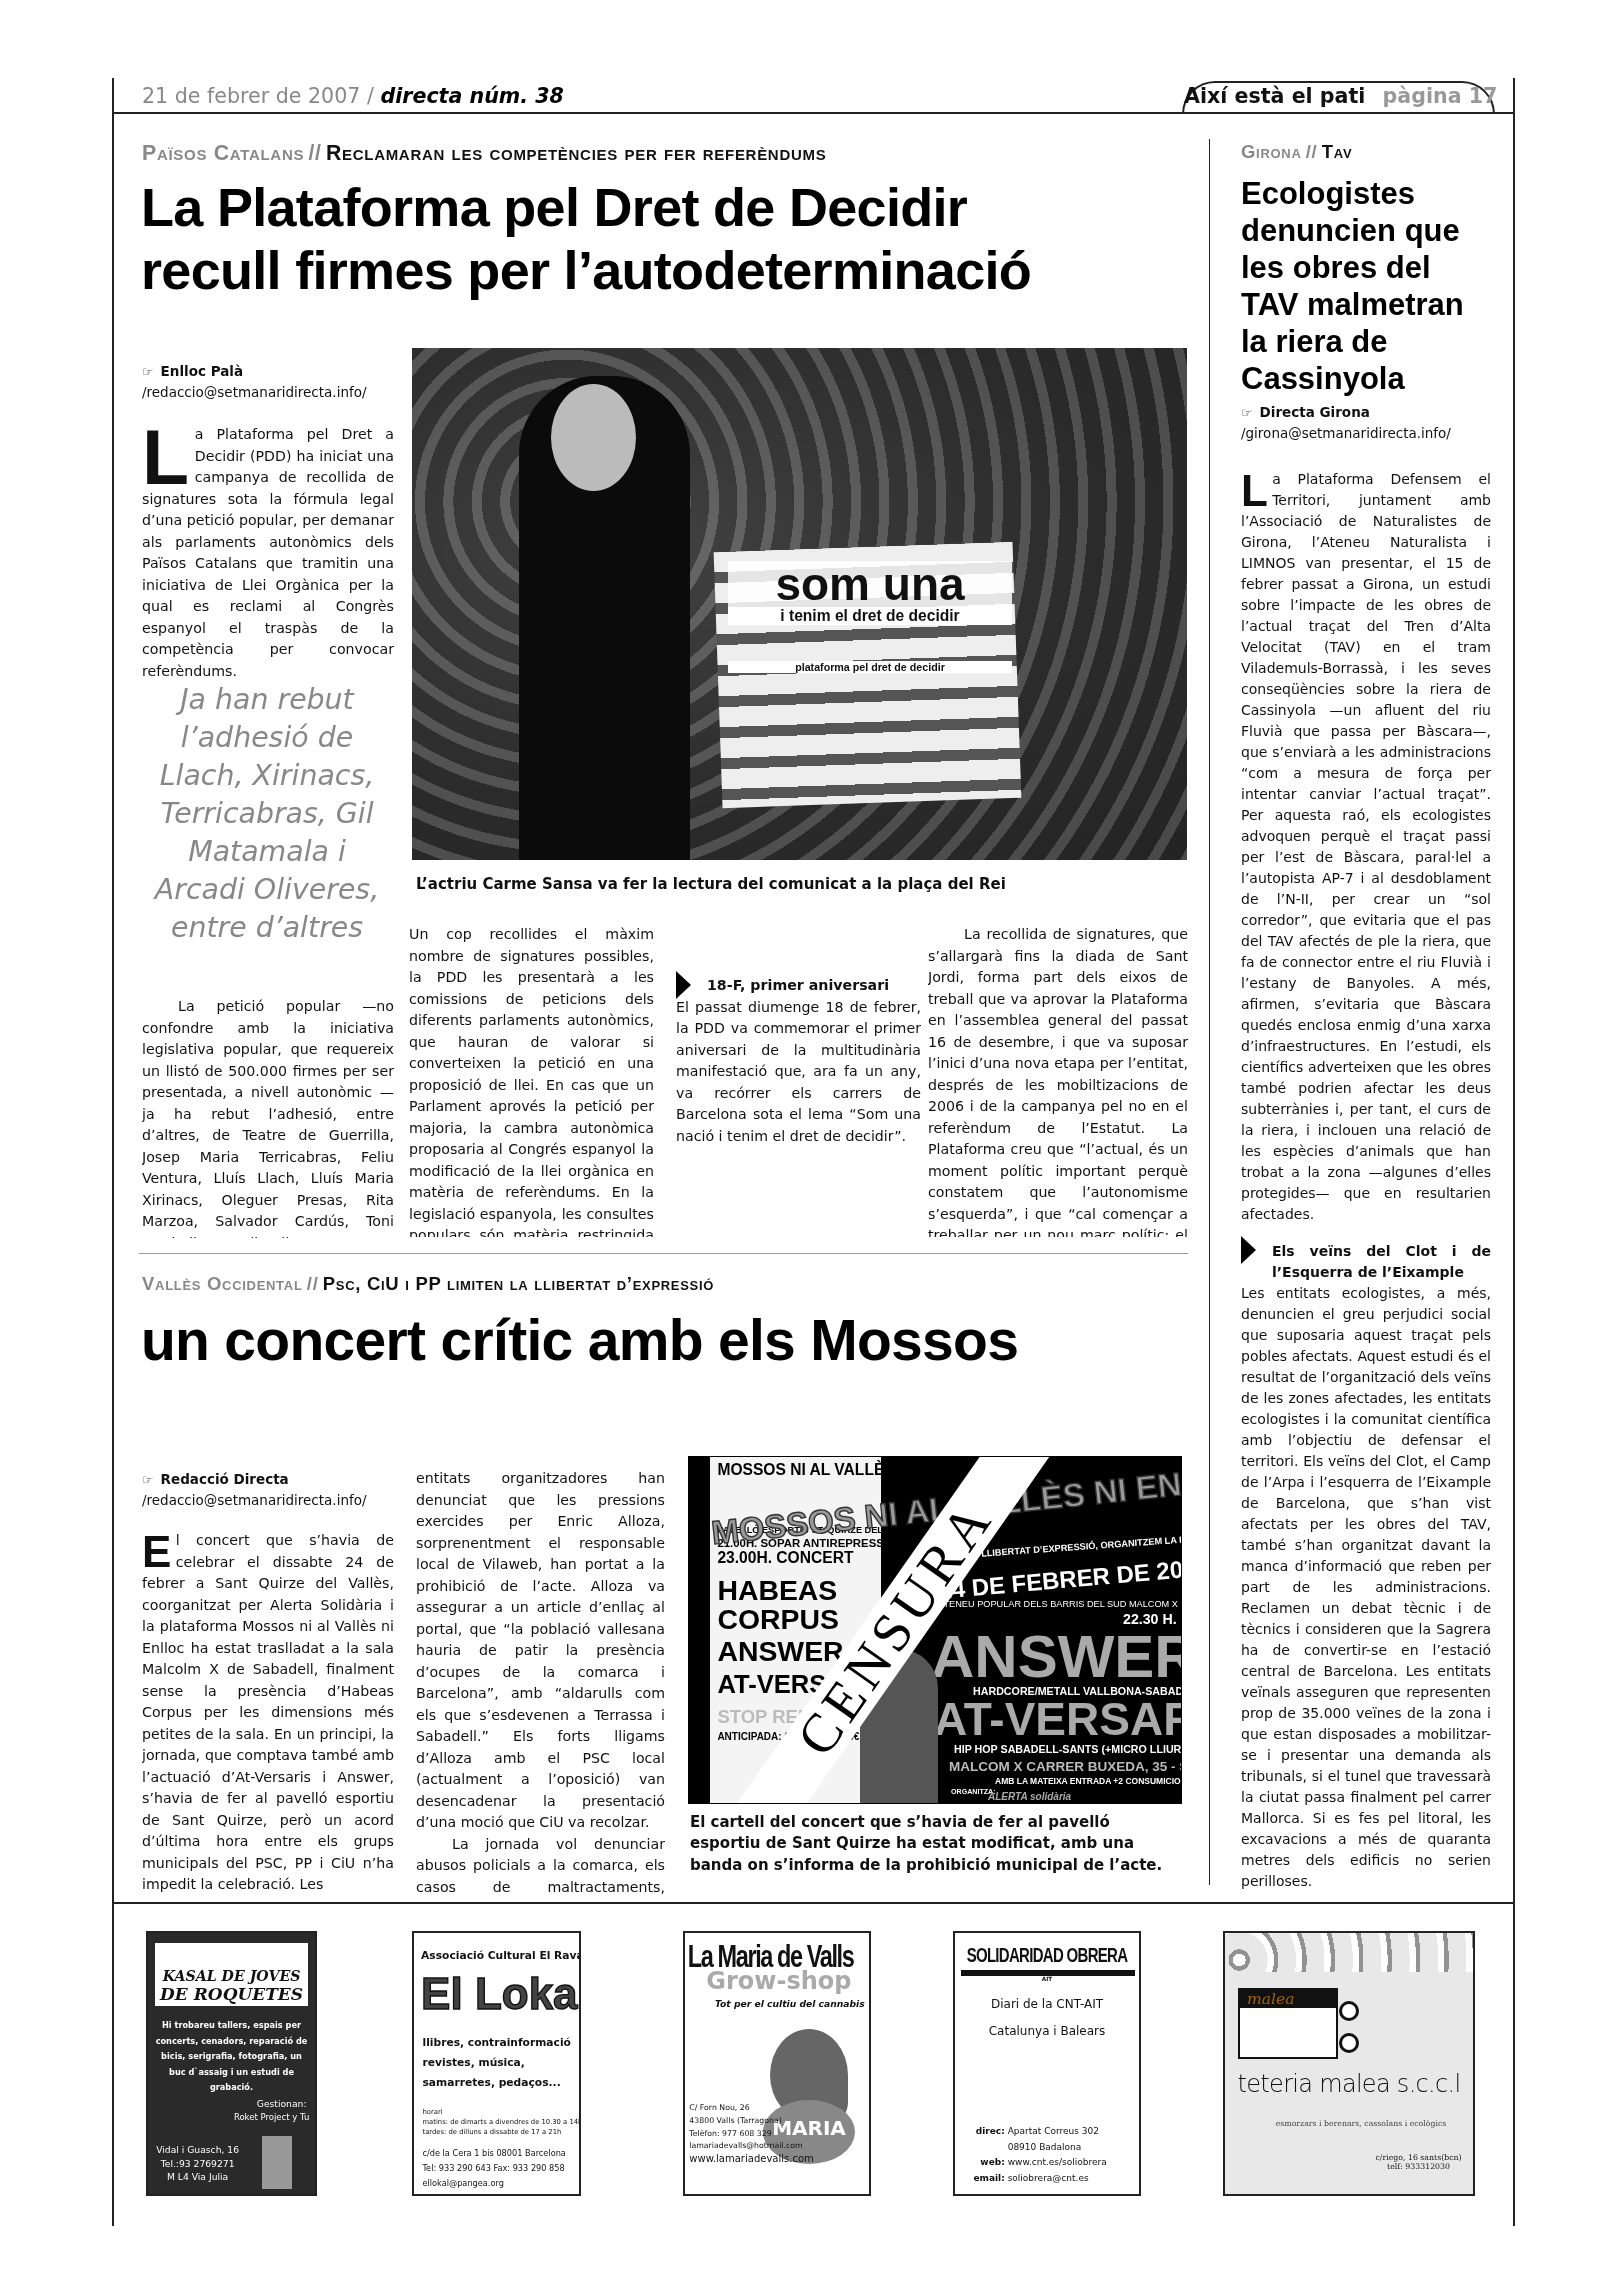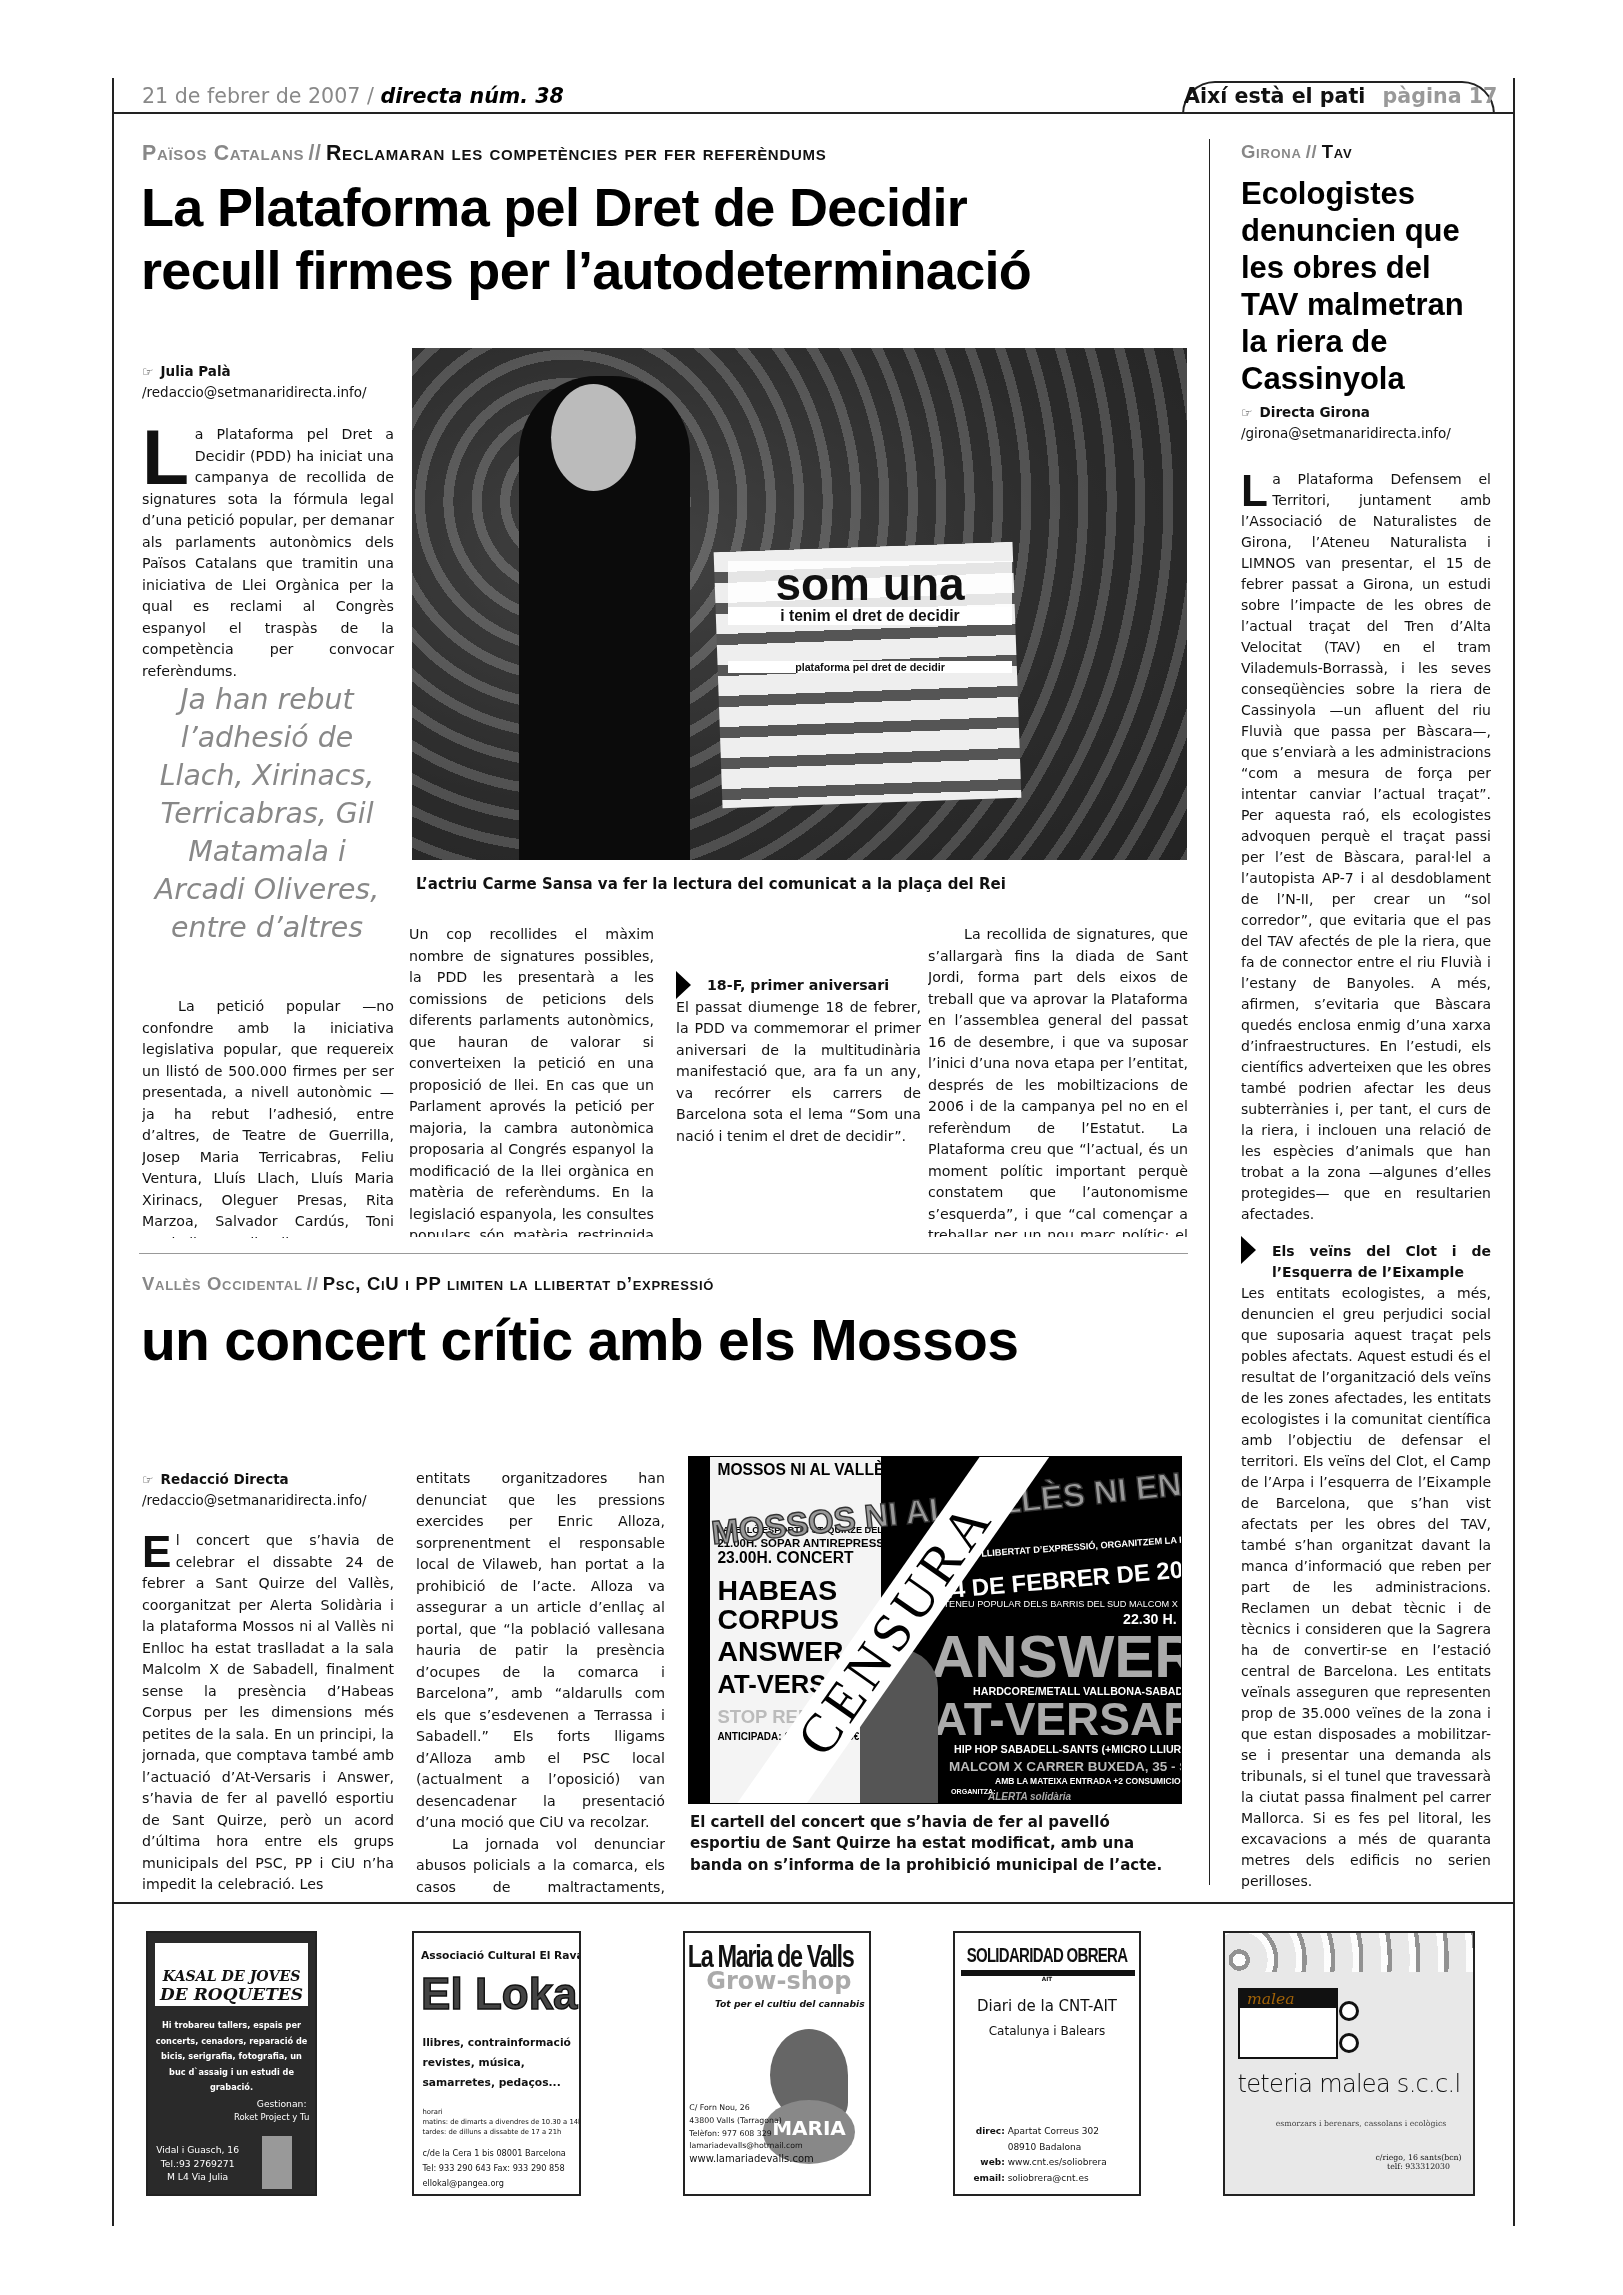--- a/index.html
+++ b/index.html
@@ -90,21 +90,21 @@
 
 <div class="abs kicker" style="left:142px; top:141px; font-size:21.3px;">
   <span class="sec">Països Catalans</span><span class="slash">//</span><span>Reclamaran les competències per fer referèndums</span>
 </div>
 <div class="abs headline" style="left:141px; top:176px; font-size:54px; width:1067px;">
   <div>La Plataforma pel Dret de Decidir</div>
   <div>recull firmes per l’autodeterminació</div>
 </div>
 
 <div class="abs byline" style="left:142px; top:361px; width:256px;">
-  <div><span class="arrow">☞</span><span class="name">Julia Palà</span></div>
+  <div><span class="arrow">☞</span><span class="name">Enlloc Palà</span></div>
   <div>/redaccio@setmanaridirecta.info/</div>
 </div>
 
 <div class="col" style="left:142px; top:424px; width:252px;">
   <p><span class="dropcap">L</span><span>a Plataforma pel Dret a Decidir (PDD) ha iniciat una campanya de recollida de signatures sota la fórmula legal d’una petició popular, per demanar als parlaments autonòmics dels Països Catalans que tramitin una iniciativa de Llei Orgànica per la qual es reclami al Congrès espanyol el traspàs de la competència per convocar referèndums.</span></p>
 </div>
 
 <div class="pullquote">Ja han rebut l’adhesió de Llach, Xirinacs, Terricabras, Gil Matamala i Arcadi Oliveres, entre d’altres</div>
 
 <div class="col" style="left:142px; top:996px; width:252px; height:242px; overflow:hidden;">
@@ -242,21 +242,21 @@
     <div>Telèfon: 977 608 329</div>
     <div>lamariadevalls@hotmail.com</div>
     <div style="font-size:10px;">www.lamariadevalls.com</div>
   </div>
 </div>
 
 <div class="ad ad4">
   <div class="c" style="top:12.8px; font-size:15px; font-weight:900; letter-spacing:-0.7px; font-family:'Liberation Sans',sans-serif; transform:scaleY(1.3);">SOLIDARIDAD OBRERA</div>
   <div class="abs" style="left:5.7px; top:37px; width:174px; height:5.7px; background:#111;"></div>
   <div class="c" style="top:43px; font-size:5.7px; font-weight:bold;">AIT</div>
-  <div class="c" style="top:64px; font-size:15px;">Diari de la CNT-AIT</div>
+  <div class="c" style="top:64px; font-size:12px;">Diari de la CNT-AIT</div>
   <div class="c" style="top:91px; font-size:12px;">Catalunya i Balears</div>
   <div class="abs" style="left:2.8px; top:191px; font-size:9px; line-height:15.6px; white-space:nowrap;">
     <div><b style="display:inline-block;width:47px;text-align:right;">direc:</b> <span>Apartat Correus 302</span></div>
     <div><span style="display:inline-block;width:47px;"></span> <span>08910 Badalona</span></div>
     <div><b style="display:inline-block;width:47px;text-align:right;">web:</b> <span>www.cnt.es/soliobrera</span></div>
     <div><b style="display:inline-block;width:47px;text-align:right;">email:</b> <span>soliobrera@cnt.es</span></div>
   </div>
 </div>
 
 <div class="ad ad5">

